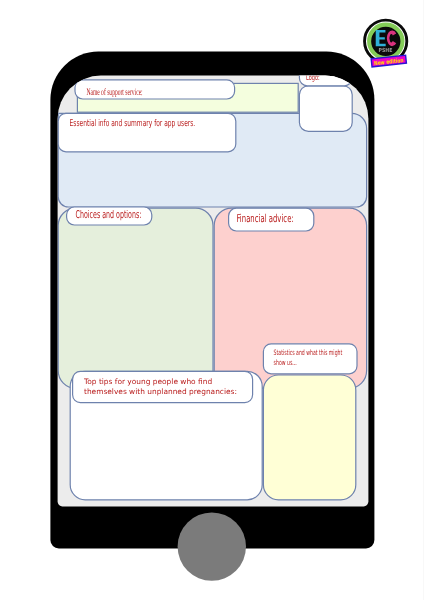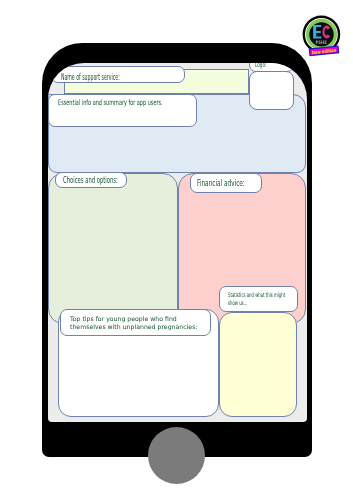--- a/index.html
+++ b/index.html
@@ -23,25 +23,25 @@
   .p-cream {left:63.8px; top:68.8px;width:185px;  height:25px;  background:#f4fede;}
   .p-blue  {left:48.3px; top:94.3px;width:258px;  height:78.3px;background:#e0eaf5;border-radius:0 13px 9px 9px;}
   .p-green {left:47.5px; top:173px; width:130px;  height:151px; background:#e5efdc;border-radius:15px;}
   .p-pink  {left:177.5px;top:173px; width:128.5px;height:151px; background:#fdd0ce;border-radius:15px;}
   .p-white {left:58.0px; top:308.5px;width:160.8px;height:108.3px;background:#ffffff;border-radius:13px;}
   .p-yellow{left:218.7px;top:311.9px;width:78.8px; height:104.8px;background:#ffffd6;border-radius:13px;}
   .p-logo  {left:249.4px;top:70.5px;width:44.3px; height:39px;  background:#ffffff;border-radius:8px;}
 
   
   .lab{position:absolute;box-sizing:border-box;background:#ffffff;
-       border:1.05px solid #6e82ad;border-radius:7px;color:#14532d;}
+       border:1.05px solid #6e82ad;border-radius:7px;color:#b91c1c;}
   .lab i{font-style:normal;display:block;white-space:nowrap;
          transform-origin:left top;position:absolute;}
 
-  .l-name {left:51px;top:66.0px; width:134px;height:17px;}
+  .l-name {left:62px;top:66.0px; width:134px;height:17px;font-family:Liberation Serif, serif;}
   .l-name i{font-size:8.2px;transform:scaleX(.568);left:9px;top:5.1px;}
   .l-logo {left:249.4px;top:56.7px;width:44.4px;height:15.2px;}
   .l-logo i{font-size:6.6px;transform:scaleX(.63);left:4.5px;top:3.0px;}
   .l-ess  {left:48.3px;top:93.7px; width:148.4px;height:33px;}
   .l-ess i{font-size:7.6px;transform:scaleX(.652);left:9px;top:3.4px;}
   .l-choi {left:55px;  top:172.3px;width:71.5px;height:16px;}
   .l-choi i{font-size:8.9px;transform:scaleX(.591);left:6.5px;top:2.2px;}
   .l-fin  {left:190.3px;top:172.8px;width:71.5px;height:20.2px;}
   .l-fin i{font-size:9.0px;transform:scaleX(.638);left:6px;top:4.2px;}
 

